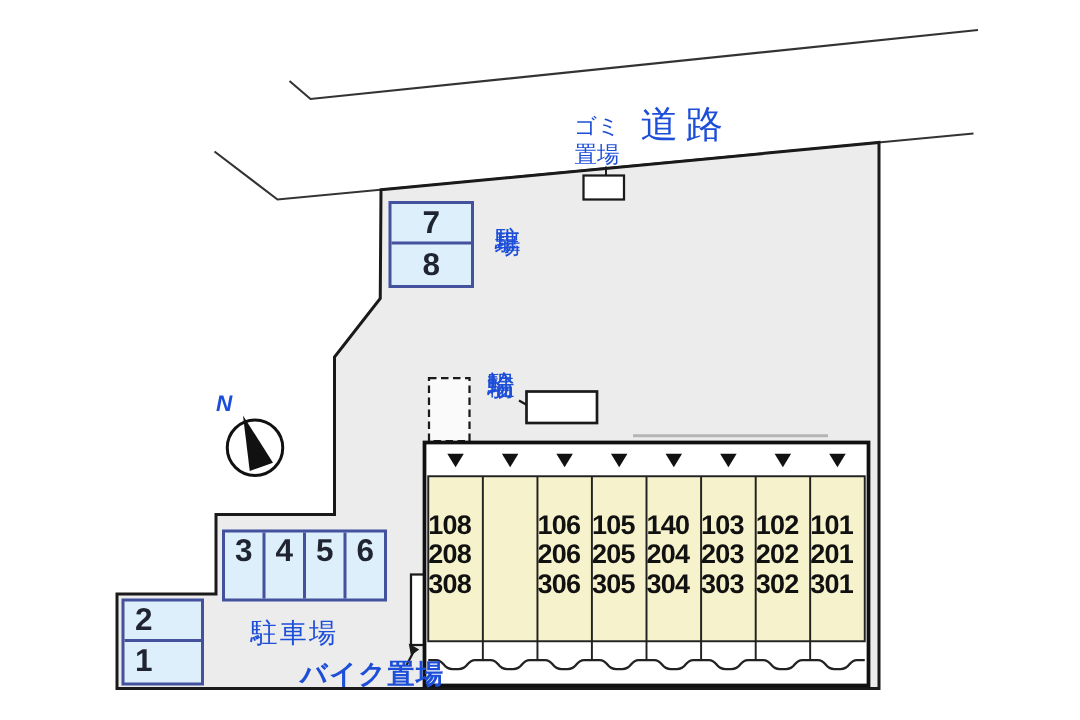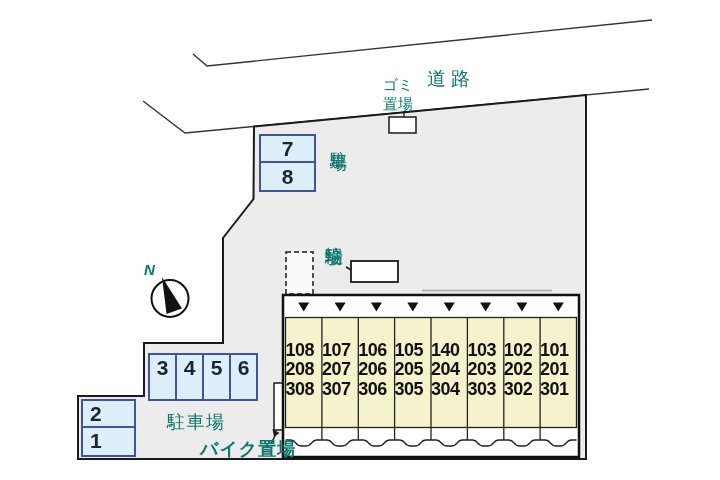--- a/index.html
+++ b/index.html
@@ -1,22 +1,22 @@
 <!DOCTYPE html>
 <html><head>
 <meta charset="utf-8">
 <style>
   html,body{margin:0;padding:0;background:#fff;}
   #stage{
     position:relative;width:720px;height:480px;background:#ffffff;overflow:hidden;
     font-family:"Liberation Sans",sans-serif;color:#111;
   }
   #plan-svg{position:absolute;left:0;top:0;}
-  .lbl{position:absolute;white-space:nowrap;color:#0f766e;}
-  .lbl-road{left:427px;top:66px;font-size:19px;letter-spacing:5px;text-align:center;}
+  .lbl{position:absolute;white-space:nowrap;color:#1d4ed8;}
+  .lbl-road{left:427px;top:66px;font-size:25px;letter-spacing:5px;text-align:center;}
   .lbl-garbage{left:379px;top:76px;width:38px;font-size:15px;line-height:18.5px;text-align:center;white-space:normal;}
   .lbl-garbage span{display:block;}
   .vertical{writing-mode:vertical-rl;text-orientation:upright;}
   .lbl-parking-top{left:327px;top:137px;font-size:17px;letter-spacing:2px;}
   .lbl-bicycle{left:322px;top:232px;font-size:18px;letter-spacing:1px;}
   .lbl-north{left:144px;top:261px;font-size:15px;font-weight:bold;font-style:italic;}
   .lbl-parking-bottom{left:167px;top:410px;font-size:18px;letter-spacing:1.5px;}
   .lbl-bike{left:200px;top:437px;font-size:18px;letter-spacing:1px;font-weight:bold;}
 
   
@@ -120,25 +120,20 @@
   <div id="pbox-21" class="pbox">
     <div class="cell"><span>2</span></div>
     <div class="cell"><span>1</span></div>
   </div>
 
   <div class="unit-col" style="left:285.5px">
     <span>108</span>
     <span>208</span>
     <span>308</span>
   </div>
-  <div class="unit-col" style="left:321.9px">
-    <span>107</span>
-    <span>207</span>
-    <span>307</span>
-  </div>
   <div class="unit-col" style="left:358.3px">
     <span>106</span>
     <span>206</span>
     <span>306</span>
   </div>
   <div class="unit-col" style="left:394.6px">
     <span>105</span>
     <span>205</span>
     <span>305</span>
   </div>

